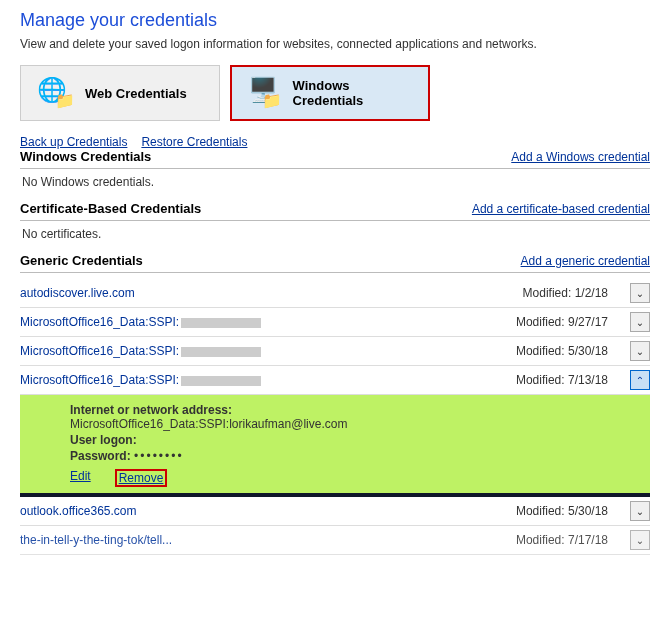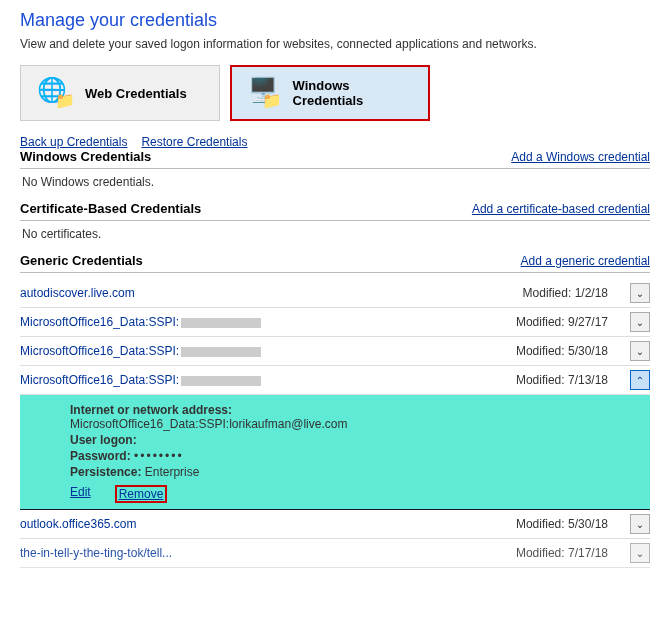--- a/index.html
+++ b/index.html
@@ -121,22 +121,22 @@
       justify-content: center;
       font-size: 10px;
       color: #333;
     }
     .chevron-btn.active {
       background: #c8e0f5;
       border-color: #0066cc;
       color: #003399;
     }
     .expanded-detail {
-      background: #5eead4;
-      border-bottom: 1px solid #0f172a;
+      background: #bef264;
+      border-bottom: 4px solid #0f172a;
       padding: 8px 10px 6px 50px;
       font-size: 12px;
       color: #333;
     }
     .expanded-detail p {
       margin-bottom: 3px;
     }
     .expanded-detail .detail-row {
       margin-bottom: 2px;
     }
@@ -265,24 +265,20 @@
         <strong>Internet or network address:</strong><br>
         <span>MicrosoftOffice16_Data:SSPI:lorikaufman@live.com</span>
       </p>
       <p class="detail-row">
         <strong>User logon:</strong>
       </p>
       <p class="detail-row">
         <strong>Password:</strong>
         <span class="password-dots">••••••••</span>
       </p>
-      <p class="detail-row">
-        <strong>Persistence:</strong>
-        <span>Enterprise</span>
-      </p>
       <div class="action-row">
         <a>Edit</a>
         <a class="highlighted">Remove</a>
       </div>
     </div>
 
     <div class="cred-row">
       <span class="cred-name">outlook.office365.com</span>
       <div class="cred-right">
         <span>Modified:  5/30/18</span>

